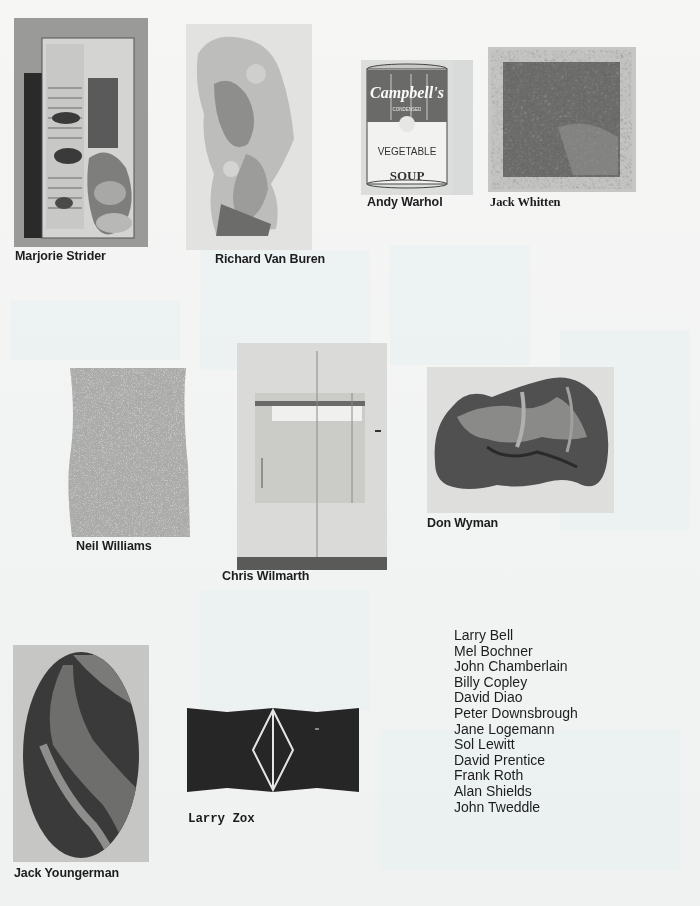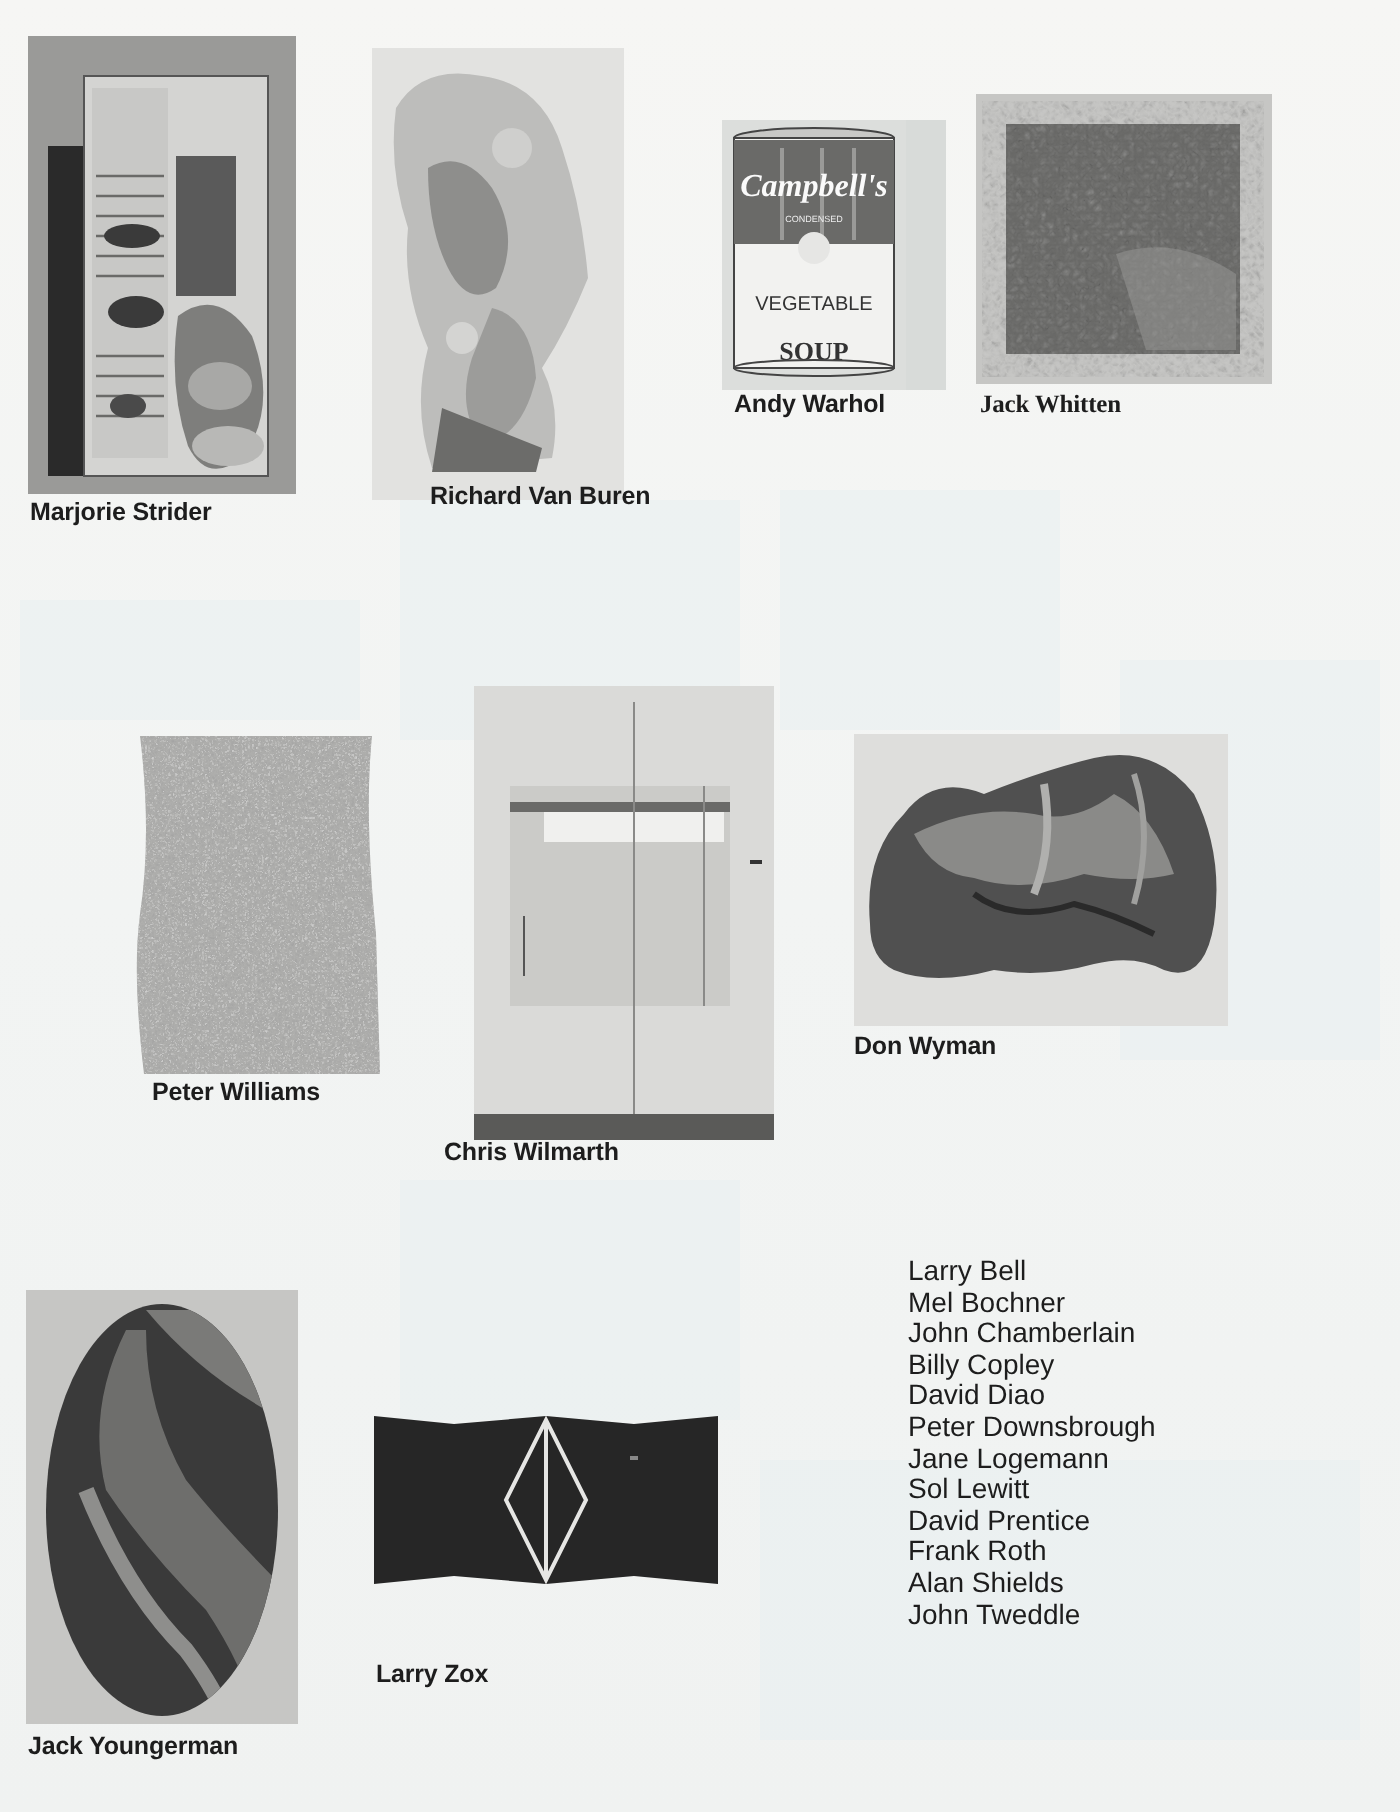--- a/index.html
+++ b/index.html
@@ -56,21 +56,21 @@
     <svg width="126" height="226" viewBox="0 0 126 226">
       <rect width="126" height="226" fill="#e2e2e0"></rect>
       <path d="M12 30 Q25 8 55 14 Q85 18 95 50 Q105 80 108 115 Q98 140 85 160 Q95 180 90 205 L30 210 Q20 180 28 150 Q15 120 18 90 Q8 60 12 30Z" fill="#bdbdbb"></path>
       <path d="M28 60 Q45 50 60 70 Q75 95 62 120 Q48 130 38 110 Q28 90 28 60Z" fill="#8e8e8c"></path>
       <path d="M60 130 Q80 135 82 165 Q75 195 55 198 Q42 180 50 155Z" fill="#9c9c9a"></path>
       <path d="M35 180 Q60 190 85 200 L82 212 L30 212Z" fill="#6c6c6a"></path>
       <circle cx="70" cy="50" r="10" fill="#cfcfcd"></circle>
       <circle cx="45" cy="145" r="8" fill="#d4d4d2"></circle>
     </svg>
   </div>
-  <div class="cap" style="left:189px;top:241px;padding-left:26px;">Richard Van Buren</div>
+  <div class="cap" style="left:189px;top:252px;padding-left:26px;">Richard Van Buren</div>
 
   <div class="art" style="left:361px;top:60px;width:112px;height:135px;background:#d8dbd9;">
     <svg width="92" height="135" viewBox="0 0 92 135">
       <rect width="92" height="135" fill="#dcdedc"></rect>
       <ellipse cx="46" cy="9" rx="40" ry="5" fill="#c8c8c6" stroke="#444" stroke-width="1"></ellipse>
       <rect x="6" y="9" width="80" height="115" fill="#f2f2f0" stroke="#444" stroke-width="1"></rect>
       <rect x="6" y="10" width="80" height="52" fill="#6a6a68"></rect>
       <g stroke="#9a9a98" stroke-width="2">
           <line x1="30" y1="14" x2="30" y2="60"></line>
           <line x1="50" y1="14" x2="50" y2="60"></line>
@@ -120,21 +120,21 @@
         <clipPath id="nwclip">
             <path d="M4 1 L120 1 Q116 40 122 100 L124 170 L6 170 Q0 120 4 90 Q10 50 4 1Z"></path>
           </clipPath>
       </defs>
       <g clip-path="url(#nwclip)">
         <rect width="124" height="171" fill="#b0b0ae"></rect>
         <rect width="124" height="171" filter="url(#speck)" opacity="0.9"></rect>
       </g>
     </svg>
   </div>
-  <div class="cap" style="left:76px;top:539px;">Peter Williams</div>
+  <div class="cap" style="left:76px;top:539px;">Neil Williams</div>
 
   <div class="art" style="left:237px;top:343px;width:150px;height:227px;background:#dcdcda;">
     <svg width="150" height="227" viewBox="0 0 150 227">
       <rect width="150" height="227" fill="#dadad8"></rect>
       <rect x="18" y="50" width="110" height="110" fill="#c4c4c2" opacity="0.7"></rect>
       <rect x="18" y="58" width="110" height="5" fill="#6a6a68"></rect>
       <rect x="35" y="63" width="90" height="15" fill="#f0f0ee"></rect>
       <line x1="80" y1="8" x2="80" y2="215" stroke="#8a8a88" stroke-width="1"></line>
       <line x1="115" y1="50" x2="115" y2="160" stroke="#8a8a88" stroke-width="1"></line>
       <line x1="25" y1="115" x2="25" y2="145" stroke="#555" stroke-width="1"></line>
@@ -175,21 +175,21 @@
   <div class="cap" style="left:14px;top:866px;">Jack Youngerman</div>
 
   <div class="art" style="left:187px;top:708px;width:172px;height:84px;">
     <svg width="172" height="84" viewBox="0 0 172 84">
       <path d="M0 0 L40 4 L86 0 L130 4 L172 0 L172 84 L130 80 L86 84 L40 80 L0 84 Z" fill="#262626"></path>
       <polygon points="86,2 106,42 86,82 66,42" fill="none" stroke="#e6e6e4" stroke-width="2"></polygon>
       <line x1="86" y1="2" x2="86" y2="82" stroke="#e6e6e4" stroke-width="2"></line>
       <rect x="128" y="20" width="4" height="2" fill="#888"></rect>
     </svg>
   </div>
-  <div class="cap" style="left:188px;top:830px;">Larry Zox</div>
+  <div class="cap" style="left:188px;top:812px;font-family:Liberation Mono, monospace;">Larry Zox</div>
 
   <div class="list">
     <div>Larry Bell</div>
     <div>Mel Bochner</div>
     <div>John Chamberlain</div>
     <div>Billy Copley</div>
     <div>David Diao</div>
     <div>Peter Downsbrough</div>
     <div>Jane Logemann</div>
     <div>Sol Lewitt</div>

